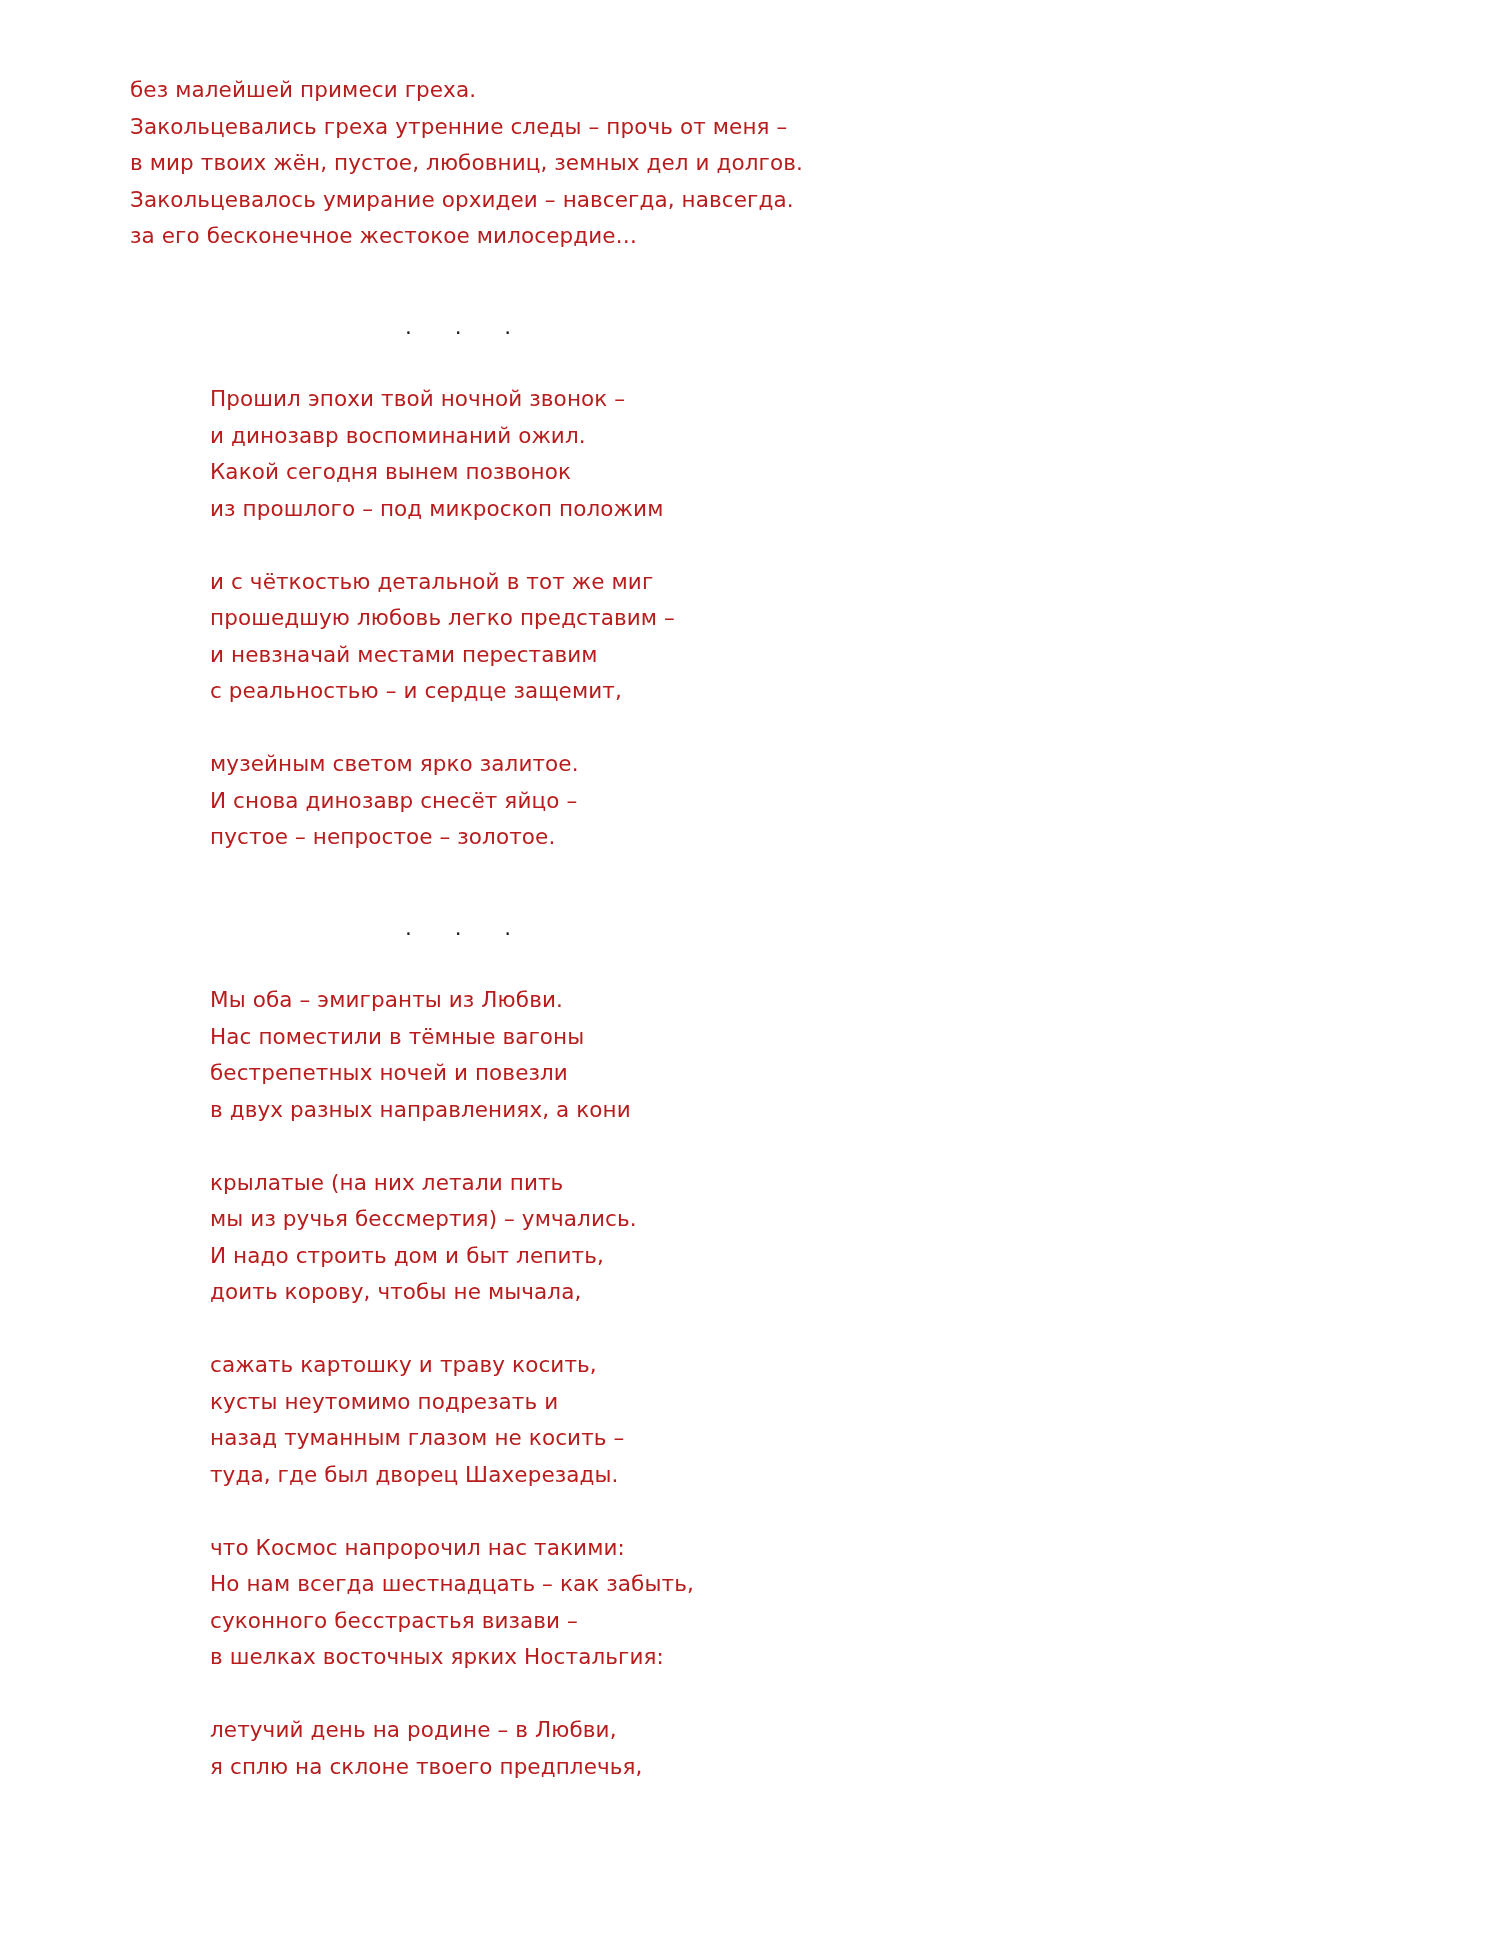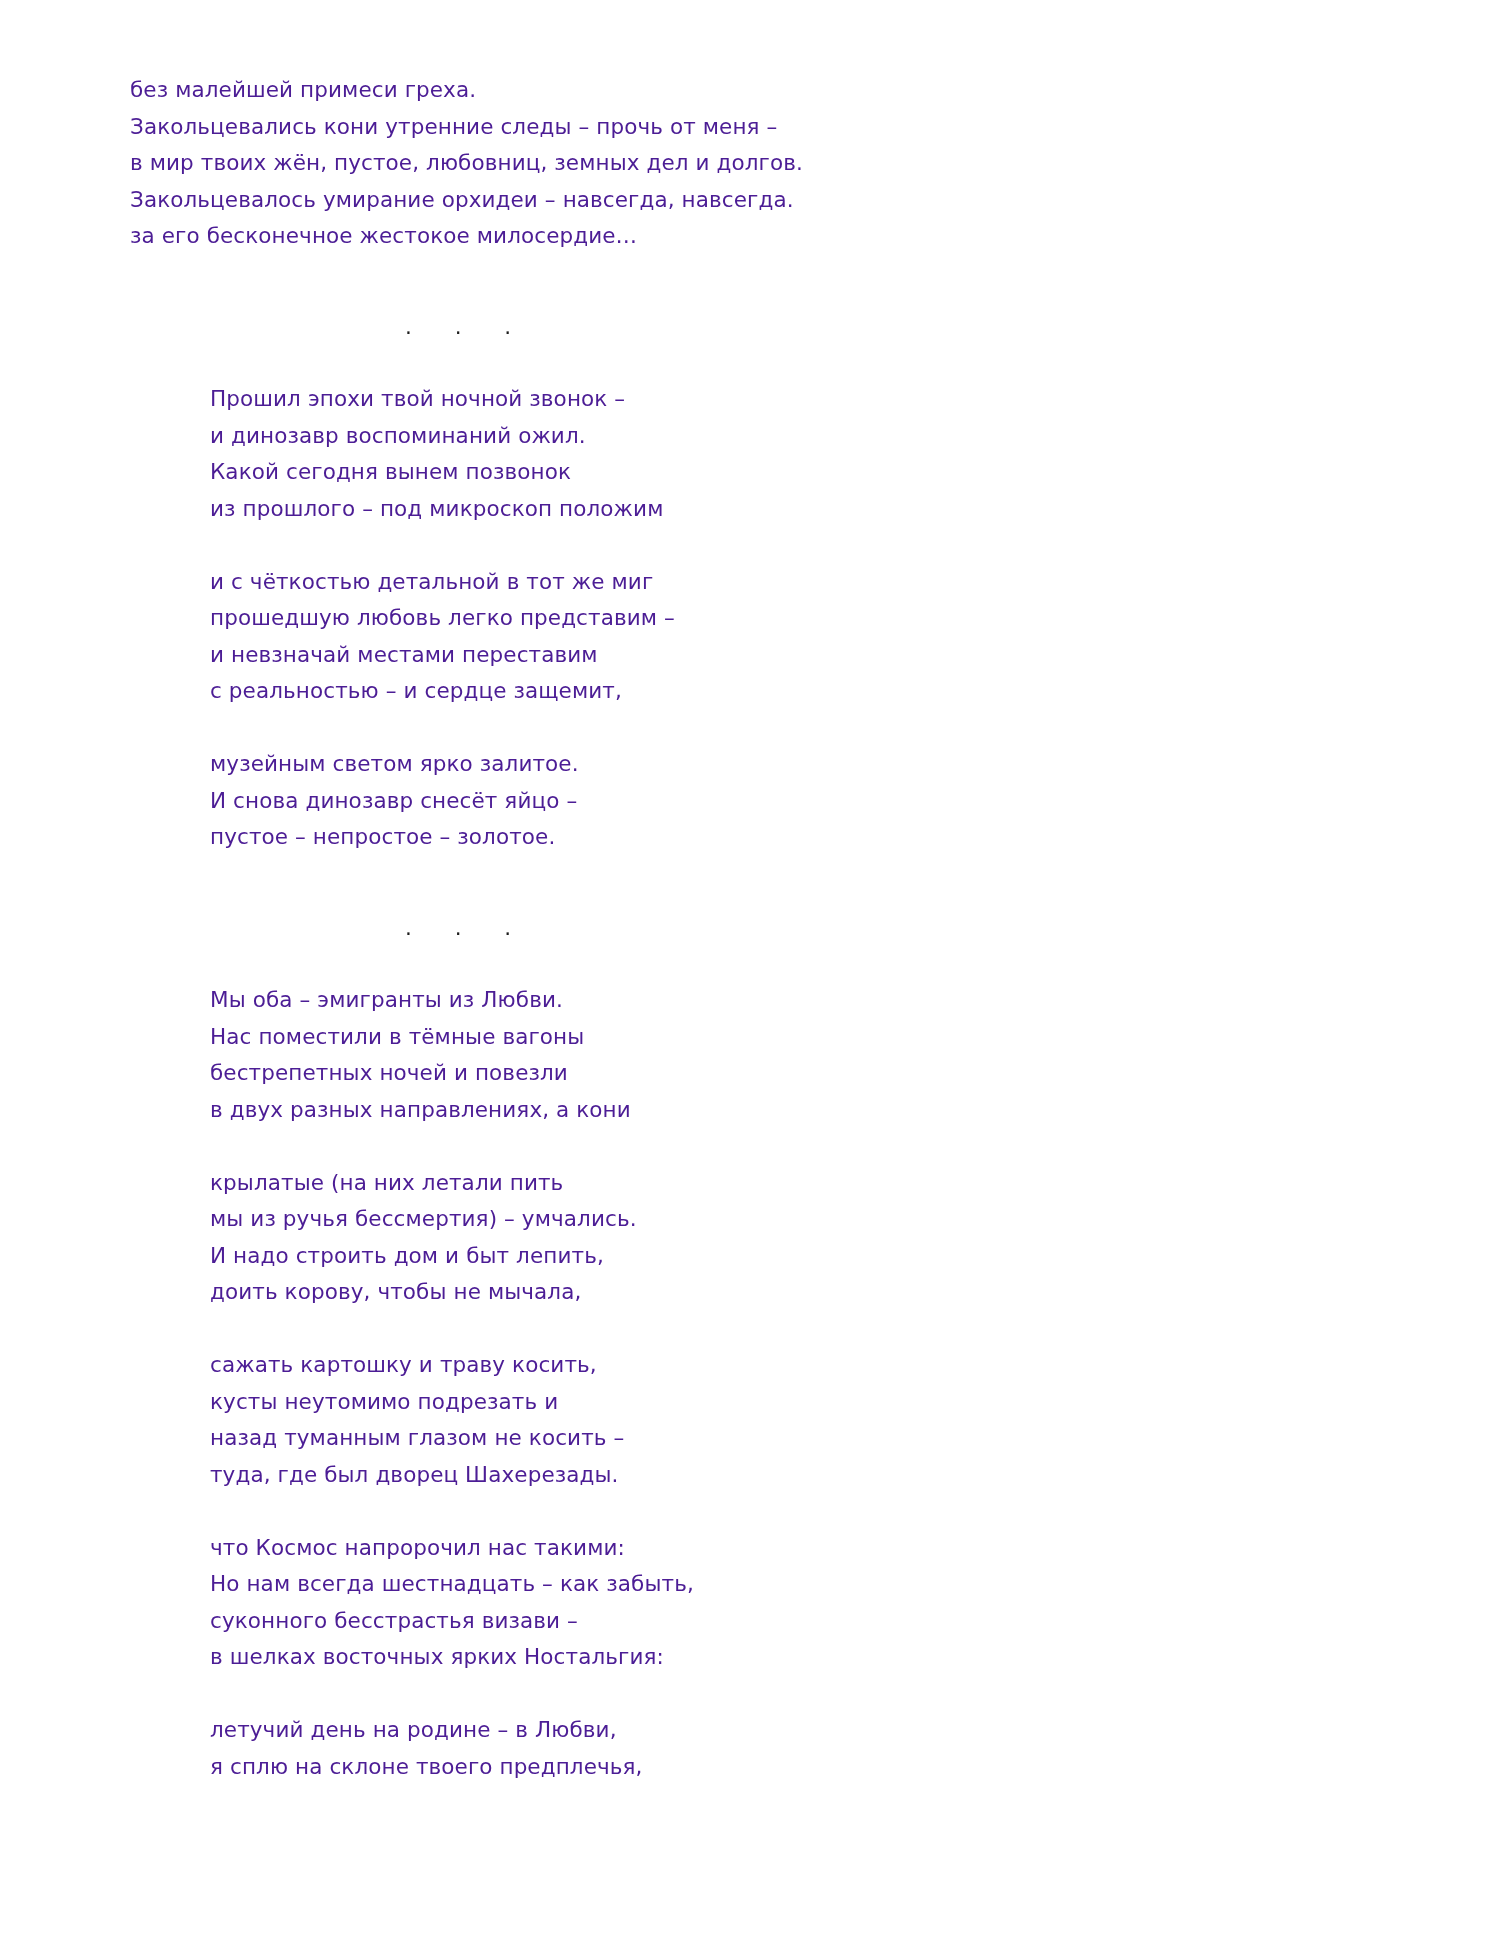--- a/index.html
+++ b/index.html
@@ -16,21 +16,21 @@
   .page {
     position: relative;
     width: 1496px;
     height: 1936px;
     box-sizing: border-box;
     padding: 72px 130px 0 130px;
   }
   .block {
     font-size: 21.5px;
     line-height: 36.5px;
-    color: #4c1d95;
+    color: #b91c1c;
     letter-spacing: 0.1px;
   }
   .block.flush {
     margin-left: 0;
   }
   .block.indent {
     margin-left: 80px;
   }
   .line {
     white-space: pre-wrap;
@@ -49,21 +49,21 @@
   .gap-med { height: 36px; }
   .gap-large { height: 54px; }
 </style>
 </head>
 <body>
 
 <div class="page">
 
   <div class="block flush">
     <div class="line">без малейшей примеси греха.</div>
-    <div class="line">Закольцевались кони утренние следы – прочь от меня –</div>
+    <div class="line">Закольцевались греха утренние следы – прочь от меня –</div>
     <div class="line">в мир твоих жён, пустое, любовниц, земных дел и долгов.</div>
     <div class="line">Закольцевалось умирание орхидеи – навсегда, навсегда.</div>
     <div class="line">за его бесконечное жестокое милосердие…</div>
   </div>
 
   <div class="gap-large"></div>
 
   <div class="separator">.   .   .</div>
 
   <div class="gap-med"></div>

